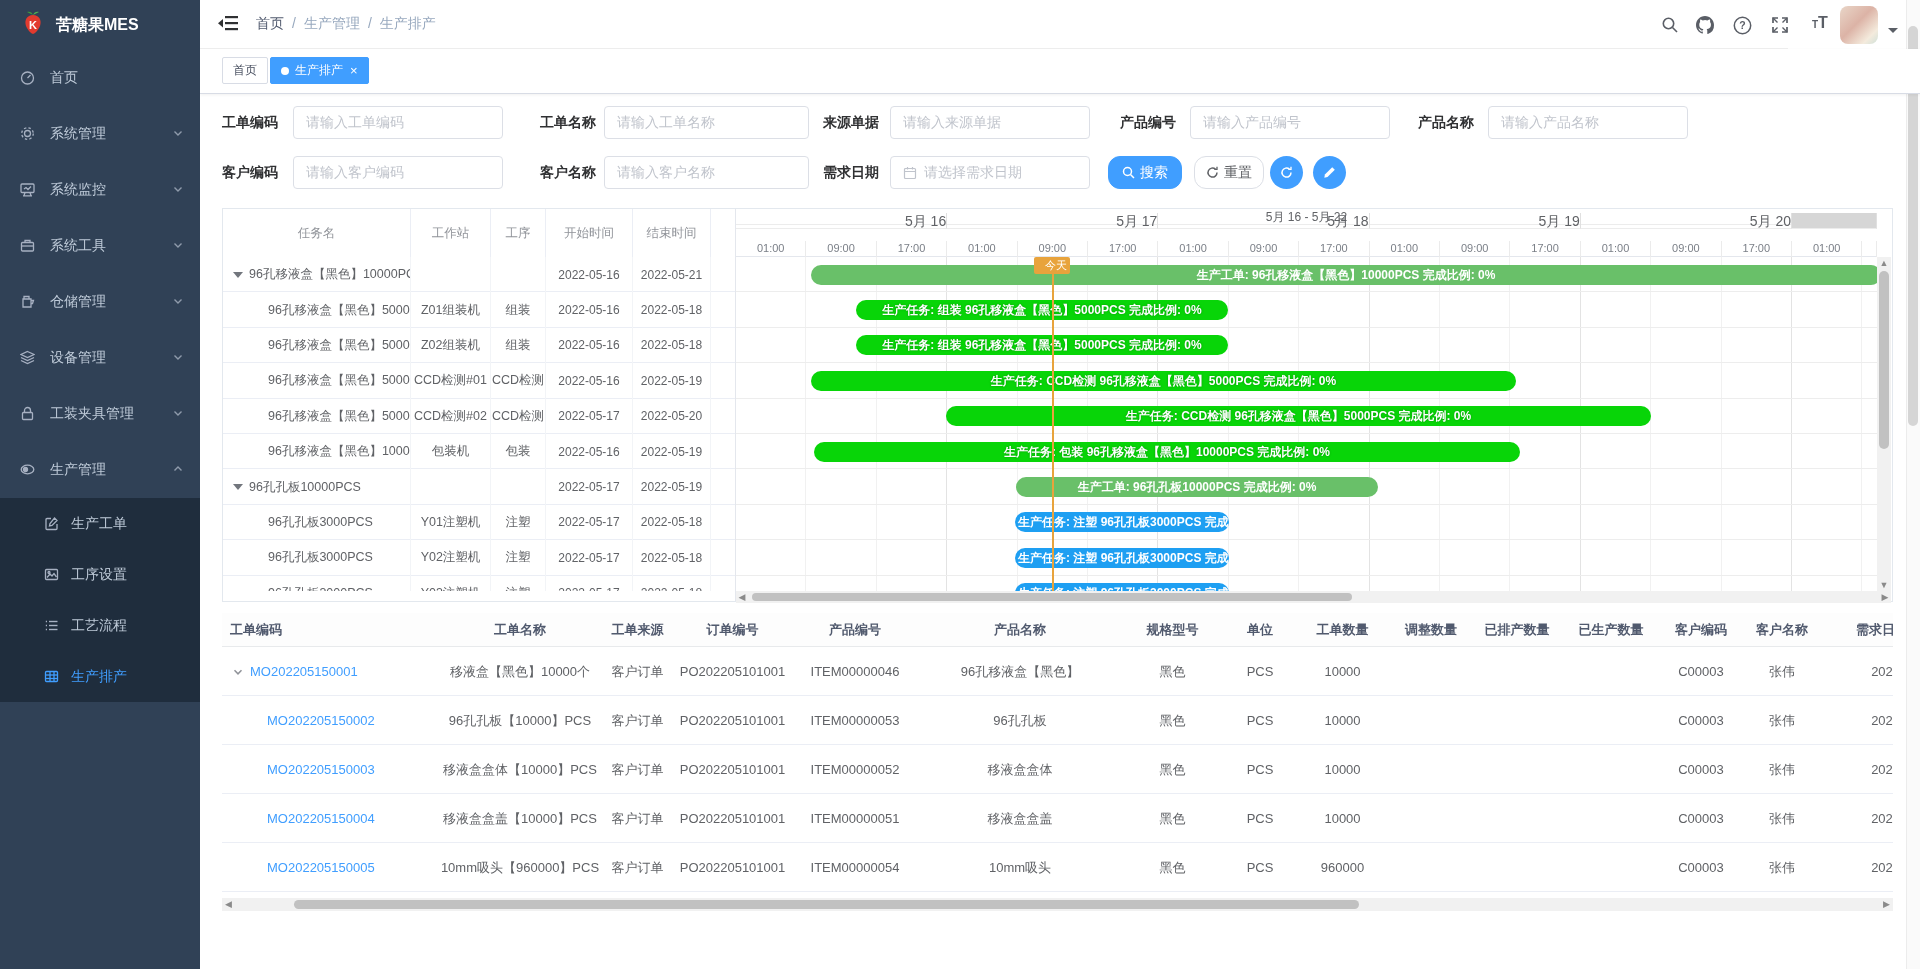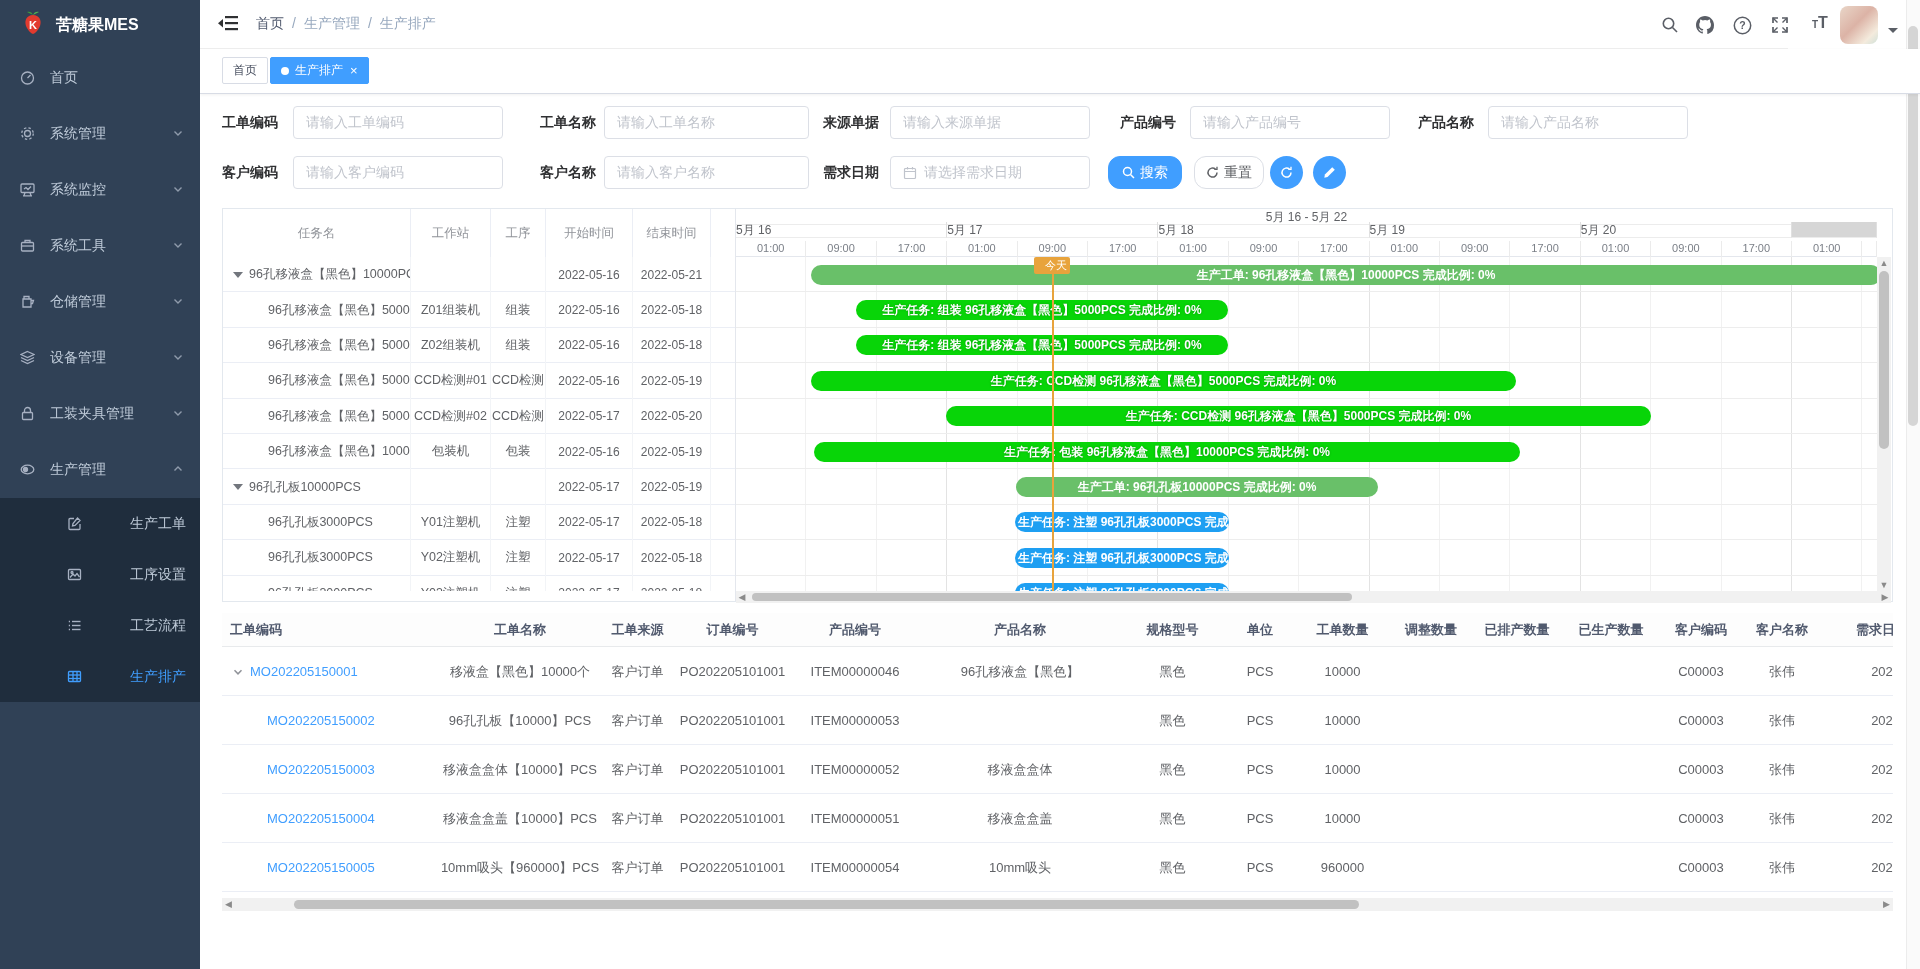--- a/index.html
+++ b/index.html
@@ -9,21 +9,21 @@
 
   
   #sidebar{left:0;top:0;width:200px;height:969px;background:#304156;z-index:20;}
   #logo-row{height:50px;display:flex;align-items:center;padding-left:20px;}
   #logo-title{color:#fff;font-weight:bold;font-size:16px;margin-left:10px;}
   .menu-item{height:56px;display:flex;align-items:center;padding:0 16px 0 20px;color:#bfcbd9;font-size:14px;cursor:pointer;position:relative;}
   .menu-item .mi-icon{width:16px;height:16px;margin-right:14px;display:inline-flex;color:#a7b1c2;}
   .menu-item .mi-label{flex:1;}
   .menu-item .mi-caret{color:#8f9bab;}
   #side-sub{background:#1f2d3d;}
-  .sub-item{height:51px;display:flex;align-items:center;padding-left:67px;color:#bfcbd9;font-size:14px;cursor:pointer;gap:36px;}
+  .sub-item{height:51px;display:flex;align-items:center;padding-left:44px;color:#bfcbd9;font-size:14px;cursor:pointer;}
   .sub-item .mi-icon{width:15px;height:15px;margin-right:12px;display:inline-flex;color:#a7b1c2;}
   .sub-item.active{color:#409EFF;}
   .sub-item.active .mi-icon{color:#409EFF;}
 
   
   #topbar{left:200px;top:0;width:1588px;height:49px;background:#fff;border-bottom:1px solid #ededed;z-index:10;}
   #hamburger{left:18px;top:15px;cursor:pointer;}
   #breadcrumb{left:56px;top:15px;font-size:14px;white-space:nowrap;}
   .bc-item{color:#97a8be;}
   .bc-item.first{color:#515a6e;}
@@ -59,21 +59,21 @@
   .g-hcell{position:absolute;top:0;height:48px;display:flex;align-items:center;justify-content:center;font-size:12.5px;color:#909399;border-right:1px solid #ebeef5;}
   #g-left-rows{left:0;top:48px;width:513px;height:334px;overflow:hidden;}
   .g-lrow{position:absolute;left:0;width:513px;height:35.4px;border-bottom:1px solid #ebeef5;}
   .g-lcell{position:absolute;top:0;height:35.4px;display:flex;align-items:center;font-size:12.5px;color:#606266;white-space:nowrap;overflow:hidden;border-right:1px solid #f2f4f7;}
   .g-lcell.center{justify-content:center;}
   .g-date{font-size:12px;}
   .tri-down{width:0;height:0;border:5px solid transparent;border-top:6px solid #72767d;margin:5px 6px 0 0;flex:none;}
   #g-right{left:513px;top:0;width:1141px;height:382px;overflow:hidden;}
   #g-right-head{left:0;top:0;width:1141px;height:48px;border-bottom:1px solid #e4e7ed;}
   #g-range{left:0;top:0;width:1141px;height:16px;text-align:center;font-size:12px;color:#606266;line-height:16px;border-bottom:1px solid #ececec;}
-  .g-day{position:absolute;top:13px;height:16px;border-right:1px solid #e0e0e0;font-size:12px;color:#606266;text-align:left;line-height:16px;border-bottom:1px solid #ececec;}
+  .g-day{position:absolute;top:4px;height:16px;border-right:1px solid #e0e0e0;font-size:14px;color:#606266;text-align:right;line-height:16px;border-bottom:1px solid #ececec;}
   .g-day.grey{background:#d6d6d6;}
   .g-time{position:absolute;top:32px;height:16px;border-right:1px solid #ebebeb;font-size:11px;color:#7a7f87;text-align:center;line-height:15px;}
   #g-rows{left:0;top:48px;width:1141px;height:334px;overflow:hidden;
       background:
         repeating-linear-gradient(90deg, transparent 0px, transparent 210.2px, #e3e3e3 210.2px, #e3e3e3 211.2px),
         repeating-linear-gradient(90deg, transparent 0px, transparent 69.4px, #f1f1f1 69.4px, #f1f1f1 70.4px);}
   .g-rrow{position:absolute;left:0;width:1141px;height:35.4px;border-bottom:1px solid #ededed;}
   .bar{position:absolute;height:20px;border-radius:10px;color:#fff;font-size:12px;font-weight:bold;line-height:20px;white-space:nowrap;overflow:hidden;text-align:center;cursor:pointer;z-index:3;}
   .bar.order{background:#69c069;}
   .bar.task-green{background:#08d508;text-shadow:0 0 2px rgba(0,90,0,.55);}
@@ -547,20 +547,21 @@
           <div class="wt-cell" style="left: 1600px; width: 120px;">202</div>
         </div>
         <div class="wt-row">
           <div class="wt-cell left" style="left: 0px; width: 218px; padding-left: 45px;">
             <span class="wt-link">MO202205150002</span>
           </div>
           <div class="wt-cell" style="left: 218px; width: 160px;">96孔孔板【10000】PCS</div>
           <div class="wt-cell" style="left: 378px; width: 75px;">客户订单</div>
           <div class="wt-cell" style="left: 453px; width: 115px;">PO202205101001</div>
           <div class="wt-cell" style="left: 568px; width: 130px;">ITEM00000053</div>
+          <div class="wt-cell" style="left: 698px; width: 200px;">96孔孔板</div>
           <div class="wt-cell" style="left: 898px; width: 105px;">黑色</div>
           <div class="wt-cell" style="left: 1003px; width: 70px;">PCS</div>
           <div class="wt-cell" style="left: 1073px; width: 95px;">10000</div>
           <div class="wt-cell" style="left: 1168px; width: 82px;"></div>
           <div class="wt-cell" style="left: 1250px; width: 90px;"></div>
           <div class="wt-cell" style="left: 1340px; width: 98px;"></div>
           <div class="wt-cell" style="left: 1438px; width: 82px;">C00003</div>
           <div class="wt-cell" style="left: 1520px; width: 80px;">张伟</div>
           <div class="wt-cell" style="left: 1600px; width: 120px;">202</div>
         </div>

